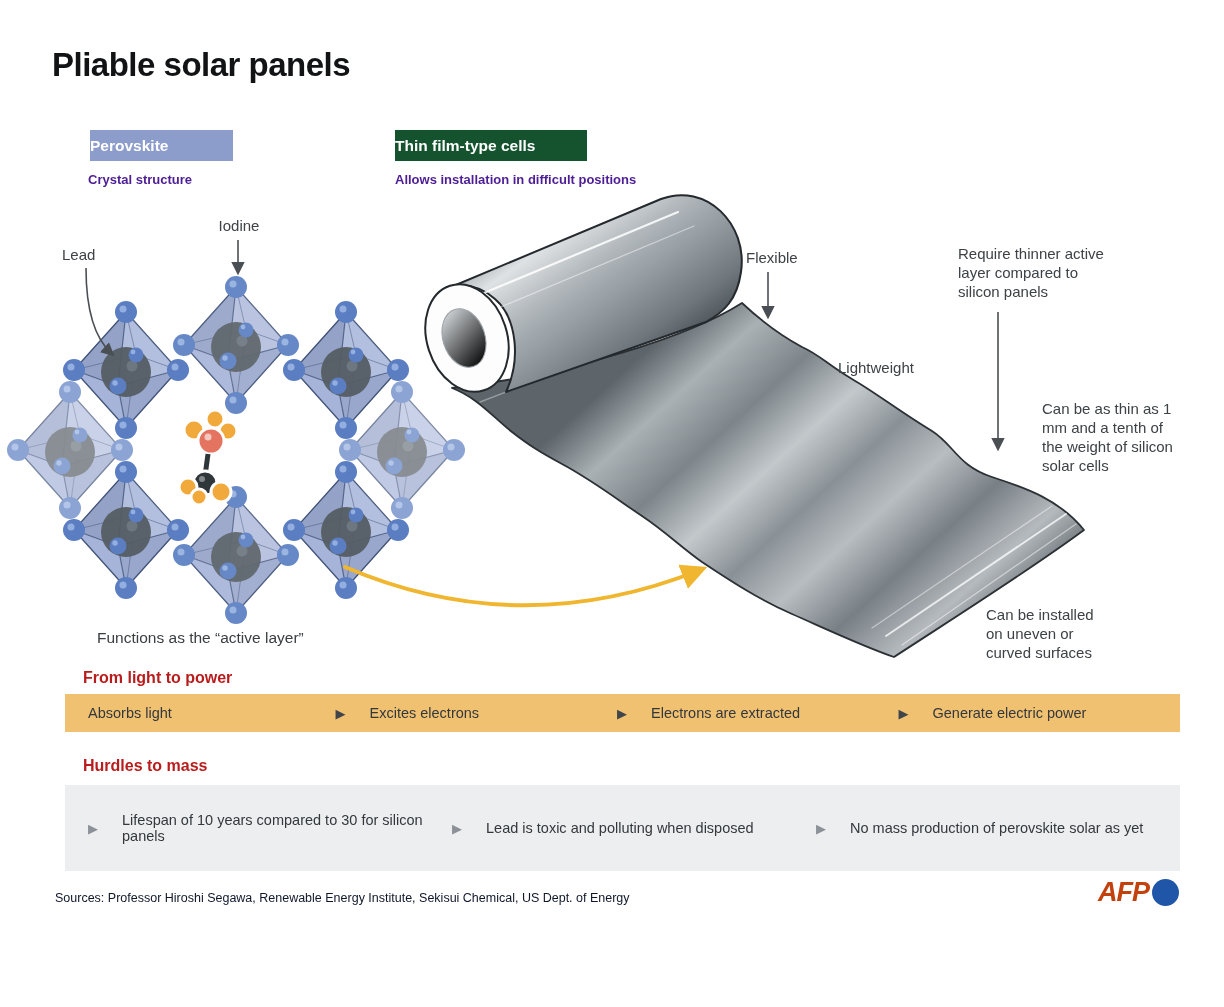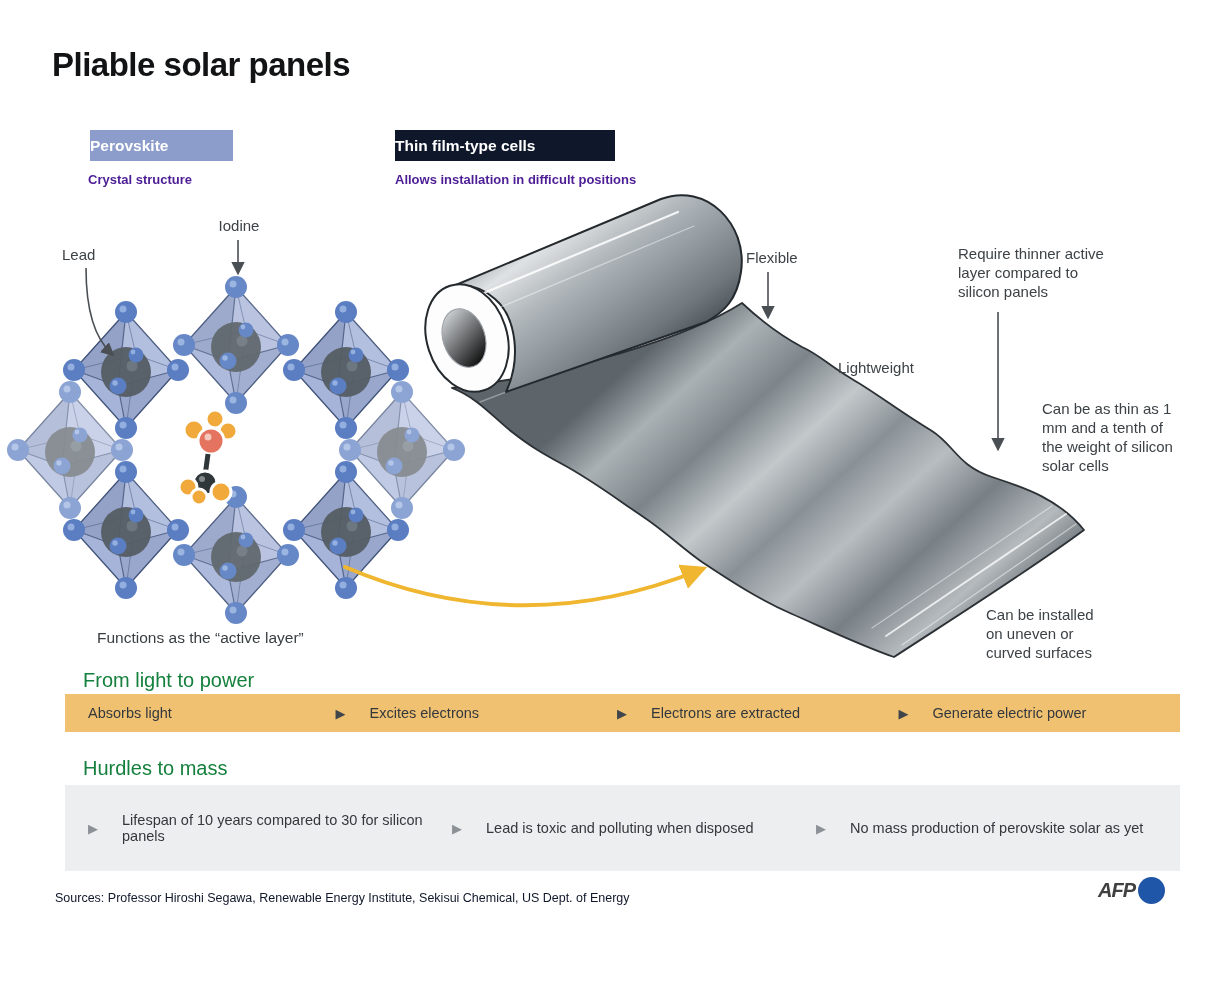--- a/index.html
+++ b/index.html
@@ -2,51 +2,51 @@
 <html><head>
 <meta charset="utf-8">
 <style>
   html,body{margin:0;padding:0;background:#ffffff;}
   body{font-family:"Liberation Sans", sans-serif; color:#1c1f22;}
   #canvas{position:relative;width:1224px;height:1007px;background:#ffffff;overflow:hidden;}
   .abs{position:absolute;}
   #page-title{left:52px;top:46px;font-size:33px;font-weight:800;letter-spacing:-0.5px;color:#111315;}
   .badge{height:31px;line-height:31px;text-align:left;color:#ffffff;font-weight:700;font-size:15.5px;}
   #badge-perovskite{left:90px;top:130px;width:143px;background:#8d9dcb;}
-  #badge-thinfilm{left:395px;top:130px;width:220px;background:#0f172a;}
+  #badge-thinfilm{left:395px;top:130px;width:192px;background:#14532d;}
   .badge-sub{font-size:13px;font-weight:700;color:#4c1d95;}
   #sub-perovskite{left:88px;top:172px;}
   #sub-thinfilm{left:395px;top:172px;}
   .annot{font-size:15px;color:#3c4246;line-height:1.27;}
   #label-lead{left:62px;top:245px;}
   #label-iodine{left:213px;top:216px;width:52px;text-align:center;}
   #label-flexible{left:746px;top:248px;}
   #label-lightweight{left:838px;top:358px;}
   #label-thinner{left:958px;top:244px;width:162px;}
   #label-thinness{left:1042px;top:399px;width:140px;}
   #label-install{left:986px;top:605px;width:128px;}
   #label-caption{left:97px;top:629px;font-size:15.5px;color:#393e42;}
-  .flow-heading{font-size:20px;font-weight:400;color:#15803d;}
+  .flow-heading{font-size:16px;font-weight:700;color:#b91c1c;}
   #process-heading{left:83px;top:669px;}
   #hurdles-heading{left:83px;top:757px;}
   .bar{left:65px;width:1115px;display:flex;align-items:center;padding:0 0 0 23px;box-sizing:border-box;}
   #process-bar{top:694px;height:38px;background:#f1c172;}
   #hurdles-bar{top:785px;height:86px;background:#edeef0;}
   .bar .cell{flex:1 1 0;font-size:14.5px;color:#33383c;}
   .bar .sep{width:34px;text-align:left;font-size:13px;flex:0 0 auto;}
   #process-bar .sep{color:#3f454a;}
   #hurdles-bar .sep{color:#8b9196;}
   #hurdles-bar .cell .inner{display:inline-block;}
   #hurdles-bar .cell:nth-child(1) .inner{max-width:152px;}
   #hurdles-bar .cell:nth-child(3) .inner{max-width:225px;}
   #hurdles-bar .cell:nth-child(5) .inner{max-width:170px;}
   #hurdles-bar .cell:nth-child(7) .inner{max-width:182px;}
   #sources{left:55px;top:891px;font-size:12.5px;color:#0f172a;}
   #afp-logo{left:1098px;top:877px;display:flex;align-items:center;}
-  #afp-text{font-size:20px;font-weight:900;font-style:italic;color:#404040;letter-spacing:-1px;}
+  #afp-text{font-size:27px;font-weight:900;font-style:italic;color:#c2410c;letter-spacing:-1px;}
   #afp-dot{width:27px;height:27px;border-radius:50%;background:#2056a7;margin-left:3px;}
 </style>
 </head>
 <body>
 
 <div id="canvas">
 
   <svg class="abs" style="left:0;top:0" width="1224" height="1007" viewBox="0 0 1224 1007">
     <defs>
       <marker id="mArrow" viewBox="0 0 10 10" refX="7.5" refY="5" markerWidth="8.5" markerHeight="8.5" orient="auto-start-reverse">

